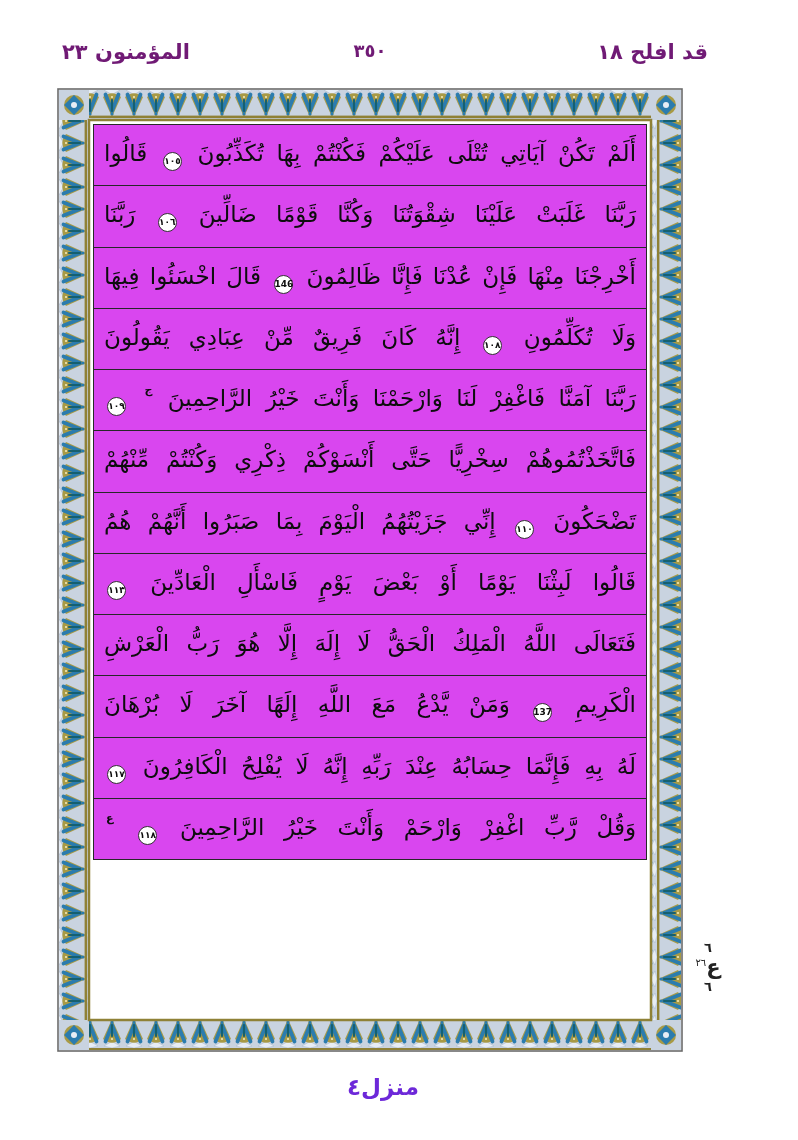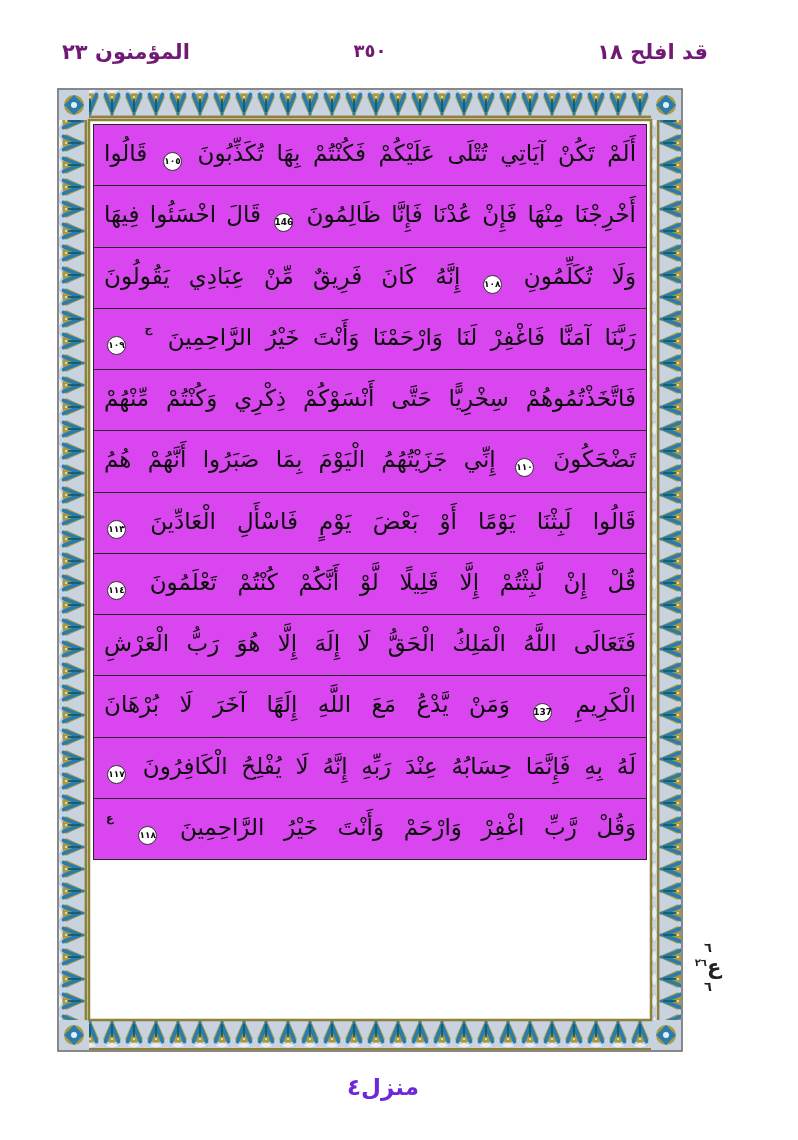--- a/index.html
+++ b/index.html
@@ -34,21 +34,21 @@
     width:19px;height:19px;border:1.3px solid #333;border-radius:50%;
     font-size:9px;font-weight:700;line-height:1;vertical-align:-3px;
     margin:0 3px;background:#fff;box-sizing:border-box;
   }
   .sup-mark{font-size:11px;position:relative;top:-13px;margin:0 2px;font-weight:600;}
   
   .ruku{position:absolute;left:688px;top:940px;width:40px;text-align:center;color:#222;}
   .ruku .num{display:block;font-size:13px;line-height:15px;font-weight:600;}
   .ruku .mid{display:flex;direction:rtl;align-items:center;justify-content:center;line-height:24px;}
   .ruku .ain{font-size:21px;font-weight:700;}
-  .ruku .cnt{font-size:10px;font-weight:700;margin-top:-8px;}
+  .ruku .cnt{font-size:10px;font-weight:400;margin-top:-8px;}
   
   .footer-label{position:absolute;left:383px;top:1074px;transform:translateX(-50%);
     font-size:23px;font-weight:600;color:#6d28d9;}
 </style>
 </head>
 <body>
 
 <span class="hdr hdr-right">قد افلح ١٨</span>
 <span class="hdr hdr-center">٣٥٠</span>
 <span class="hdr hdr-left">المؤمنون ٢٣</span>
@@ -99,39 +99,39 @@
     <rect x="32" y="32" width="562" height="900" fill="#ffffff" stroke="#8f8136" stroke-width="2.5"></rect>
 
     <rect x="1" y="1" width="624" height="962" fill="none" stroke="#6b6b6b" stroke-width="1.6"></rect>
   </svg>
 
   <div class="text-block">
       <div class="line">
         <div class="line-text"><span>أَلَمْ تَكُنْ آيَاتِي تُتْلَى عَلَيْكُمْ فَكُنْتُمْ بِهَا تُكَذِّبُونَ</span> <span class="ayah-marker">١٠٥</span> <span>قَالُوا</span> </div>
       </div>
       <div class="line">
+        <div class="line-text"><span>رَبَّنَا غَلَبَتْ عَلَيْنَا شِقْوَتُنَا وَكُنَّا قَوْمًا ضَالِّينَ</span> <span class="ayah-marker">١٠٦</span> <span>رَبَّنَا</span> </div>
+      </div>
+      <div class="line">
         <div class="line-text"><span>أَخْرِجْنَا مِنْهَا فَإِنْ عُدْنَا فَإِنَّا ظَالِمُونَ</span> <span class="ayah-marker">146</span> <span>قَالَ اخْسَئُوا فِيهَا</span> </div>
       </div>
       <div class="line">
         <div class="line-text"><span>وَلَا تُكَلِّمُونِ</span> <span class="ayah-marker">١٠٨</span> <span>إِنَّهُ كَانَ فَرِيقٌ مِّنْ عِبَادِي يَقُولُونَ</span> </div>
       </div>
       <div class="line">
         <div class="line-text"><span>رَبَّنَا آمَنَّا فَاغْفِرْ لَنَا وَارْحَمْنَا وَأَنْتَ خَيْرُ الرَّاحِمِينَ</span> <span class="sup-mark">ج</span> <span class="ayah-marker">١٠٩</span> </div>
       </div>
       <div class="line">
         <div class="line-text"><span>فَاتَّخَذْتُمُوهُمْ سِخْرِيًّا حَتَّى أَنْسَوْكُمْ ذِكْرِي وَكُنْتُمْ مِّنْهُمْ</span> </div>
       </div>
       <div class="line">
         <div class="line-text"><span>تَضْحَكُونَ</span> <span class="ayah-marker">١١٠</span> <span>إِنِّي جَزَيْتُهُمُ الْيَوْمَ بِمَا صَبَرُوا أَنَّهُمْ هُمُ</span> </div>
       </div>
       <div class="line">
         <div class="line-text"><span>قَالُوا لَبِثْنَا يَوْمًا أَوْ بَعْضَ يَوْمٍ فَاسْأَلِ الْعَادِّينَ</span> <span class="ayah-marker">١١٣</span> </div>
-      </div>
-      <div class="line">
-        <div class="line-text"><span>قُلْ إِنْ لَّبِثْتُمْ إِلَّا قَلِيلًا لَّوْ أَنَّكُمْ كُنْتُمْ تَعْلَمُونَ</span> <span class="ayah-marker">١١٤</span> </div>
       </div>
       <div class="line">
         <div class="line-text"><span>فَتَعَالَى اللَّهُ الْمَلِكُ الْحَقُّ لَا إِلَهَ إِلَّا هُوَ رَبُّ الْعَرْشِ</span> </div>
       </div>
       <div class="line">
         <div class="line-text"><span>الْكَرِيمِ</span> <span class="ayah-marker">137</span> <span>وَمَنْ يَّدْعُ مَعَ اللَّهِ إِلَهًا آخَرَ لَا بُرْهَانَ</span> </div>
       </div>
       <div class="line">
         <div class="line-text"><span>لَهُ بِهِ فَإِنَّمَا حِسَابُهُ عِنْدَ رَبِّهِ إِنَّهُ لَا يُفْلِحُ الْكَافِرُونَ</span> <span class="ayah-marker">١١٧</span> </div>
       </div>

